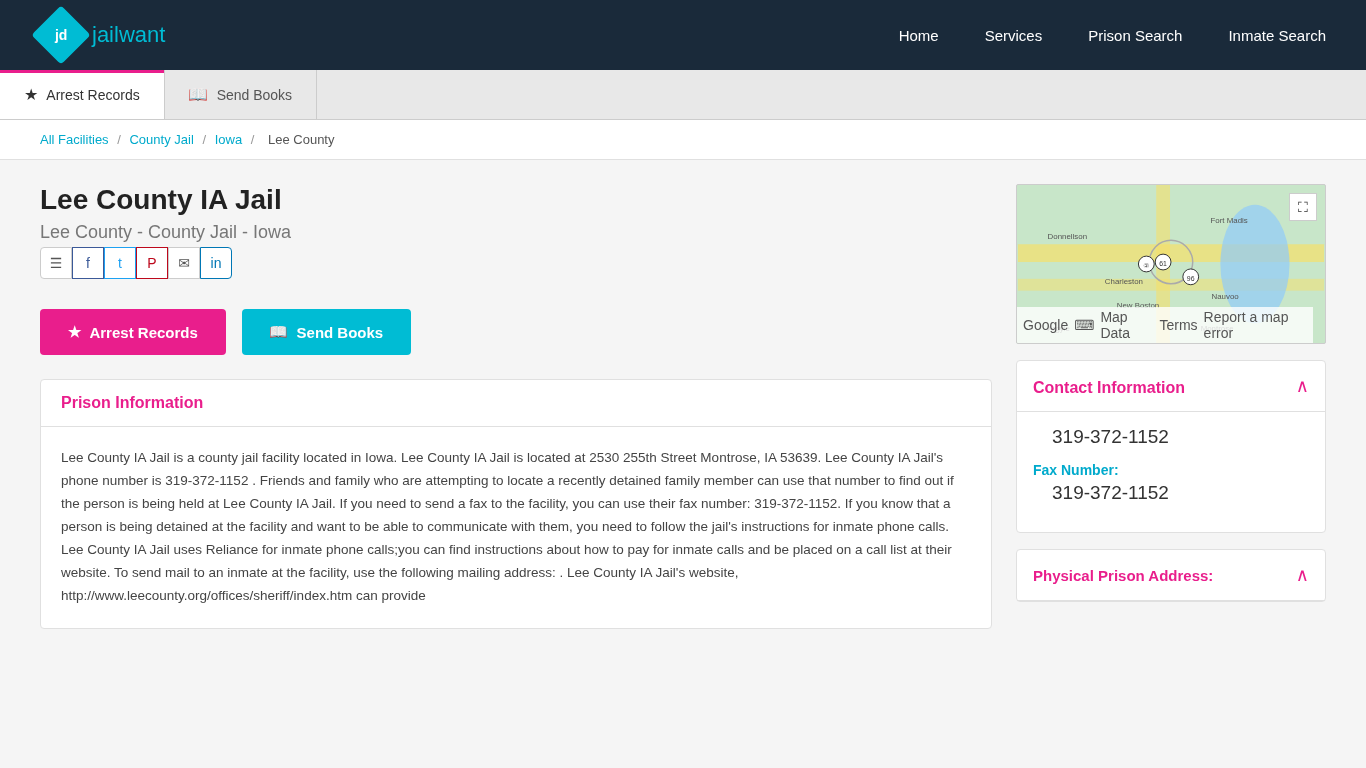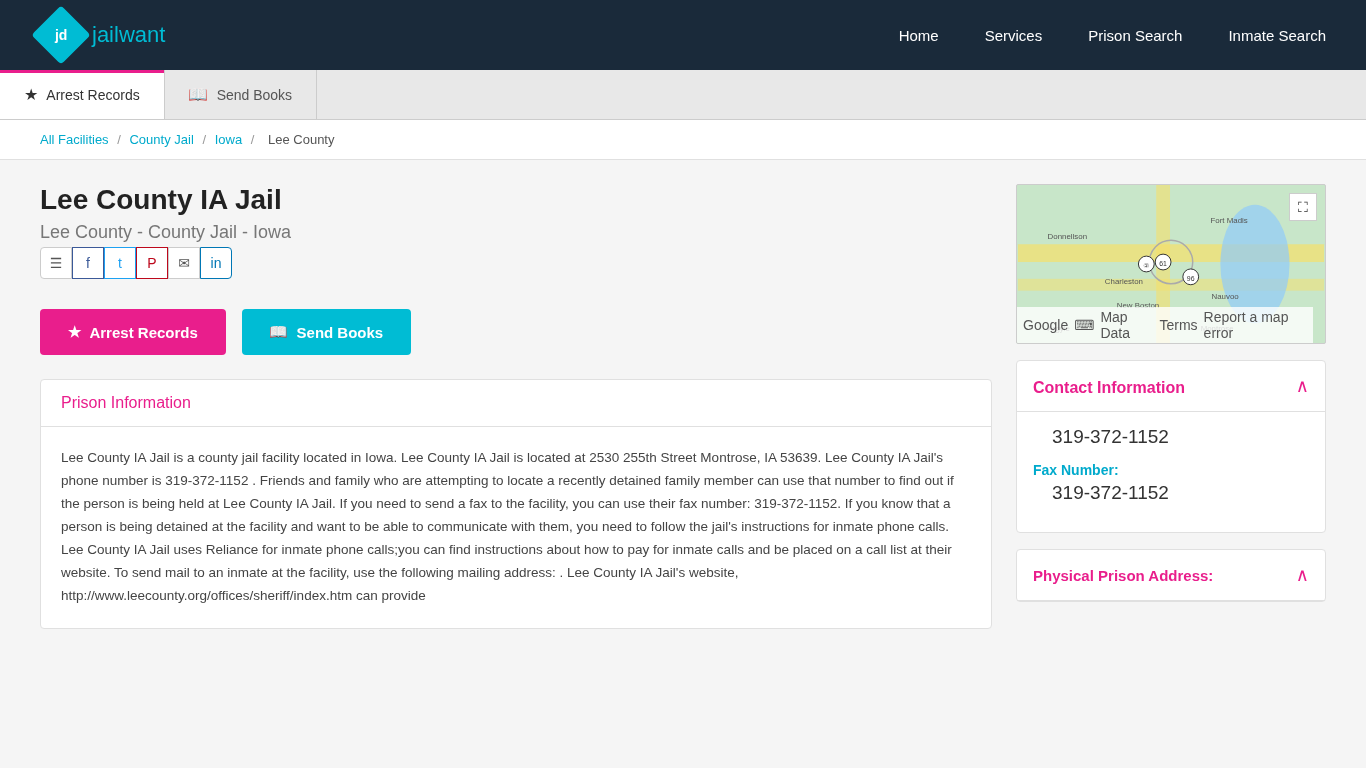--- a/index.html
+++ b/index.html
@@ -182,21 +182,21 @@
       border-radius: 4px;
       background: white;
     }
     .prison-info-header {
       padding: 14px 20px;
       border-bottom: 1px solid #e0e0e0;
     }
     .prison-info-header h3 {
       color: #e91e8c;
       font-size: 16px;
-      font-weight: normal;
+      font-weight: bold;
     }
     .prison-info-body {
       padding: 20px;
       line-height: 1.7;
       color: #444;
       font-size: 13.5px;
     }
 
     
     .right-col {

